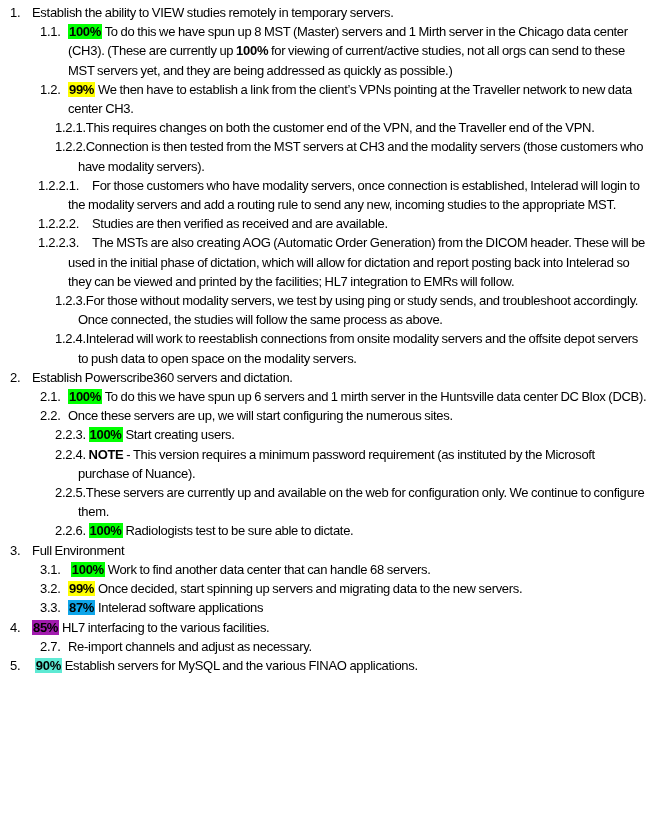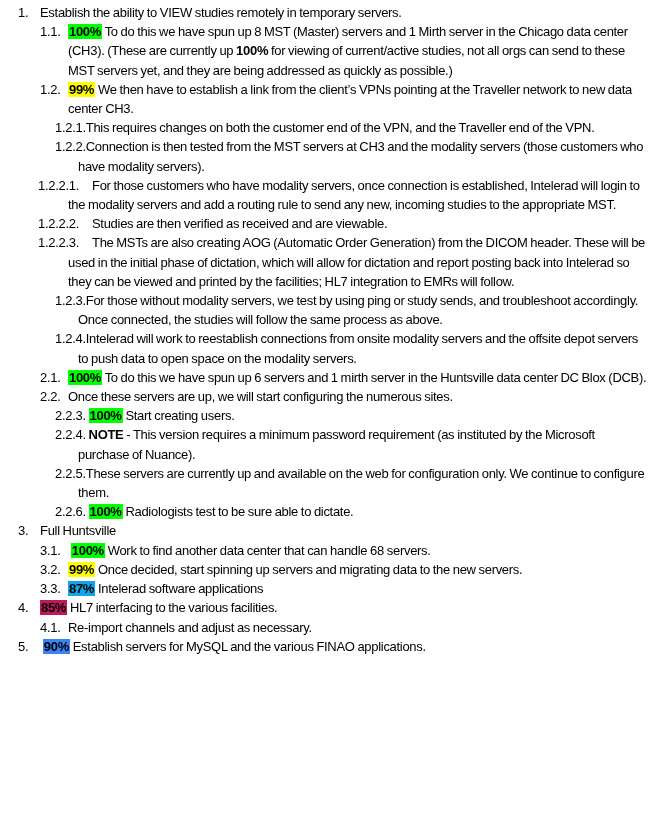--- a/index.html
+++ b/index.html
@@ -22,21 +22,21 @@
     padding: 3px 16px 0 0;
   }
   ol.list {
     list-style: none;
     margin: 0;
     padding: 0;
   }
   .li { position: relative; }
 
   
-  .lv1 { padding-left: 40px; text-indent: -22px; }
+  .lv1 { padding-left: 32px; text-indent: -22px; }
   .lv1 .num { display: inline-block; width: 22px; }
 
   
   .lv2 { padding-left: 68px; text-indent: -28px; }
   .lv2 .num { display: inline-block; width: 28px; }
 
   
   .lv3 { padding-left: 78px; text-indent: -23px; }
   .lv3 .num { display: inline; text-align: right; }
 
@@ -65,64 +65,67 @@
       <li class="li lv3">
     <span class="num">1.2.1.</span><span class="body"><span>This requires changes on both the customer end of the VPN, and the Traveller end of the VPN.</span></span>
   </li>
       <li class="li lv3">
     <span class="num">1.2.2.</span><span class="body"><span>Connection is then tested from the MST servers at CH3 and the modality servers (those customers who have modality servers).</span></span>
   </li>
       <li class="li lv4">
     <span class="num">1.2.2.1.</span><span class="body"><span>For those customers who have modality servers, once connection is established, Intelerad will login to the modality servers and add a routing rule to send any new, incoming studies to the appropriate MST.</span></span>
   </li>
       <li class="li lv4">
-    <span class="num">1.2.2.2.</span><span class="body"><span>Studies are then verified as received and are viewable.</span></span>
+    <span class="num">1.2.2.2.</span><span class="body"><span>Studies are then verified as received and are available.</span></span>
   </li>
       <li class="li lv4">
     <span class="num">1.2.2.3.</span><span class="body"><span>The MSTs are also creating AOG (Automatic Order Generation) from the DICOM header. These will be used in the initial phase of dictation, which will allow for dictation and report posting back into Intelerad so they can be viewed and printed by the facilities; HL7 integration to EMRs will follow.</span></span>
   </li>
       <li class="li lv3">
     <span class="num">1.2.3.</span><span class="body"><span>For those without modality servers, we test by using ping or study sends, and troubleshoot accordingly. Once connected, the studies will follow the same process as above.</span></span>
   </li>
       <li class="li lv3">
     <span class="num">1.2.4.</span><span class="body"><span>Intelerad will work to reestablish connections from onsite modality servers and the offsite depot servers to push data to open space on the modality servers.</span></span>
+  </li>
+      <li class="li lv1">
+    <span class="num">2.</span><span class="body"><span>Establish Powerscribe360 servers and dictation.</span></span>
   </li>
       <li class="li lv2">
     <span class="num">2.1.</span><span class="body"><span class="b hl" style="background-color: rgb(0, 255, 0);">100%</span><span> To do this we have spun up 6 servers and 1 mirth server in the Huntsville data center DC Blox (DCB).</span></span>
   </li>
       <li class="li lv2">
     <span class="num">2.2.</span><span class="body"><span>Once these servers are up, we will start configuring the numerous sites.</span></span>
   </li>
       <li class="li lv3">
     <span class="num">2.2.3.</span><span class="body"><span> </span><span class="b hl" style="background-color: rgb(0, 255, 0);">100%</span><span> Start creating users.</span></span>
   </li>
       <li class="li lv3">
     <span class="num">2.2.4.</span><span class="body"><span> </span><span class="b">NOTE</span><span> - This version requires a minimum password requirement (as instituted by the Microsoft purchase of Nuance).</span></span>
   </li>
       <li class="li lv3">
     <span class="num">2.2.5.</span><span class="body"><span>These servers are currently up and available on the web for configuration only. We continue to configure them.</span></span>
   </li>
       <li class="li lv3">
     <span class="num">2.2.6.</span><span class="body"><span> </span><span class="b hl" style="background-color: rgb(0, 255, 0);">100%</span><span> Radiologists test to be sure able to dictate.</span></span>
   </li>
       <li class="li lv1">
-    <span class="num">3.</span><span class="body"><span>Full Huntsville</span></span>
+    <span class="num">3.</span><span class="body"><span>Full Environment</span></span>
   </li>
       <li class="li lv2">
     <span class="num">3.1.</span><span class="body"><span> </span><span class="b hl" style="background-color: rgb(0, 255, 0);">100%</span><span> Work to find another data center that can handle 68 servers.</span></span>
   </li>
       <li class="li lv2">
     <span class="num">3.2.</span><span class="body"><span class="b hl" style="background-color: rgb(255, 255, 0);">99%</span><span> Once decided, start spinning up servers and migrating data to the new servers.</span></span>
   </li>
       <li class="li lv2">
     <span class="num">3.3.</span><span class="body"><span class="b hl" style="background-color: #0ea5e9;">87%</span><span> Intelerad software applications</span></span>
   </li>
       <li class="li lv1">
-    <span class="num">4.</span><span class="body"><span class="b hl" style="background-color: #be185d;">85%</span><span> HL7 interfacing to the various facilities.</span></span>
+    <span class="num">4.</span><span class="body"><span class="b hl" style="background-color: #a21caf;">85%</span><span> HL7 interfacing to the various facilities.</span></span>
   </li>
       <li class="li lv2">
-    <span class="num">4.1.</span><span class="body"><span>Re-import channels and adjust as necessary.</span></span>
+    <span class="num">2.7.</span><span class="body"><span>Re-import channels and adjust as necessary.</span></span>
   </li>
       <li class="li lv1">
-    <span class="num">5.</span><span class="body"><span> </span><span class="b hl" style="background-color: #3b82f6;">90%</span><span> Establish servers for MySQL and the various FINAO applications.</span></span>
+    <span class="num">5.</span><span class="body"><span> </span><span class="b hl" style="background-color: #5eead4;">90%</span><span> Establish servers for MySQL and the various FINAO applications.</span></span>
   </li>
     </ol>
 </div>
 
 </body></html>

